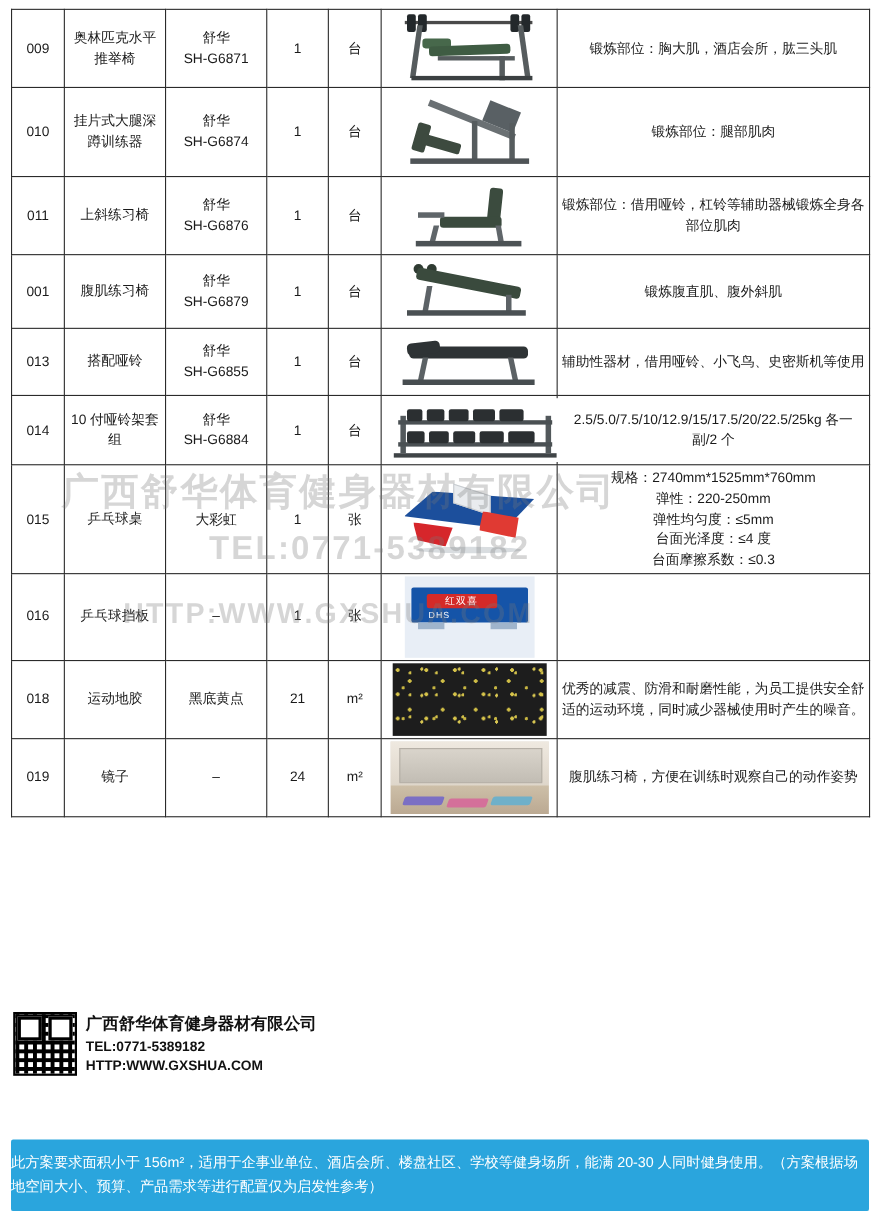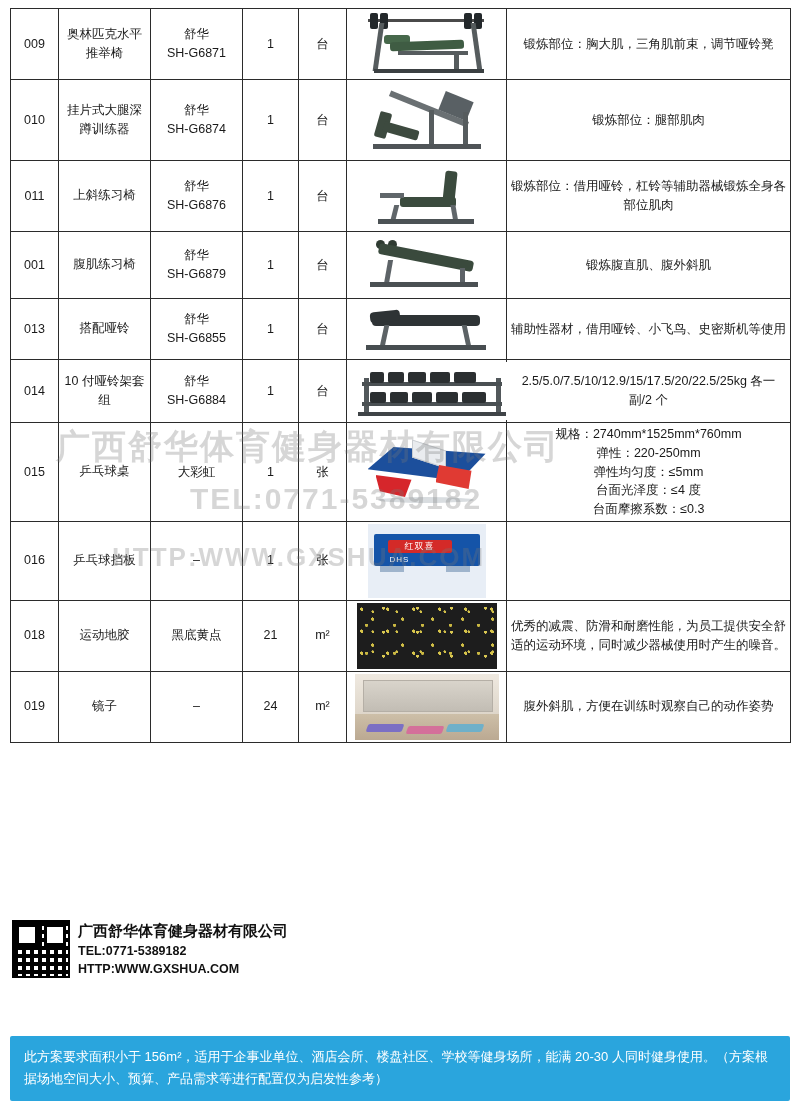--- a/index.html
+++ b/index.html
@@ -342,21 +342,21 @@
   .note {
     position: absolute;
     left: 10px;
     bottom: 8px;
     width: 780px;
     box-sizing: border-box;
     background: #2aa5dd;
     color: #ffffff;
     font-size: 13px;
     line-height: 1.75;
-    padding: 10px 14px;
+    padding: 10px 0;
     border-radius: 2px;
   }
 </style>
 </head>
 <body>
 
 <div class="page">
 
   <table class="equip">
     <tbody>
@@ -385,21 +385,21 @@
               <div class="frame f1"></div>
                 <div class="frame f2"></div>
               <div class="frame f3"></div>
                 <div class="frame f4"></div>
                 <div class="frame f5"></div>
             </div>
           </div>
         </td>
         <td class="c-desc">
           <div class="desc-lines">
-            <div>锻炼部位：胸大肌，三角肌前束，调节哑铃凳</div>
+            <div>锻炼部位：胸大肌，酒店会所，肱三头肌</div>
           </div>
         </td>
       </tr>
 
       <tr>
         <td class="c-no">010</td>
         <td class="c-name">
           <span class="name-txt">挂片式大腿深蹲训练器</span>
         </td>
         <td class="c-brand">
@@ -646,21 +646,21 @@
               <div class="mirrorpane"></div>
               <div class="floor"></div>
               <div class="m1"></div>
                 <div class="m2"></div>
                 <div class="m3"></div>
             </div>
           </div>
         </td>
         <td class="c-desc">
           <div class="desc-lines">
-            <div>腹外斜肌，方便在训练时观察自己的动作姿势</div>
+            <div>腹肌练习椅，方便在训练时观察自己的动作姿势</div>
           </div>
         </td>
       </tr>
 
     </tbody>
   </table>
 
   <div class="wm wm-company">广西舒华体育健身器材有限公司</div>
   <div class="wm wm-tel">TEL:0771-5389182</div>
   <div class="wm wm-url">HTTP:WWW.GXSHUA.COM</div>

